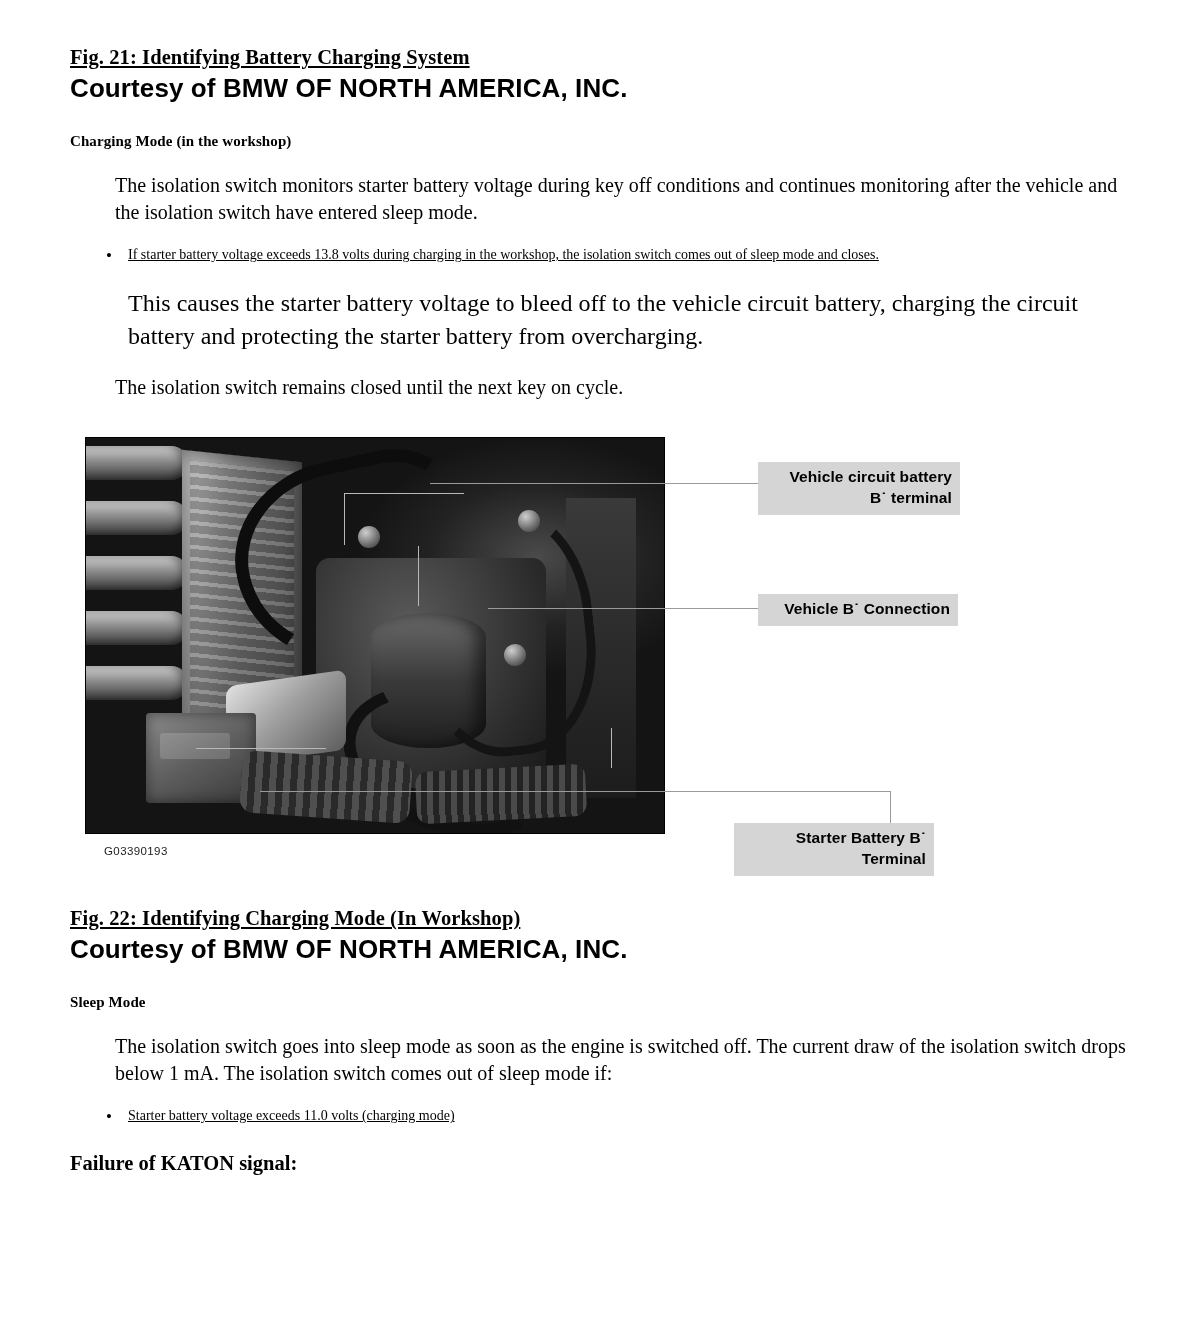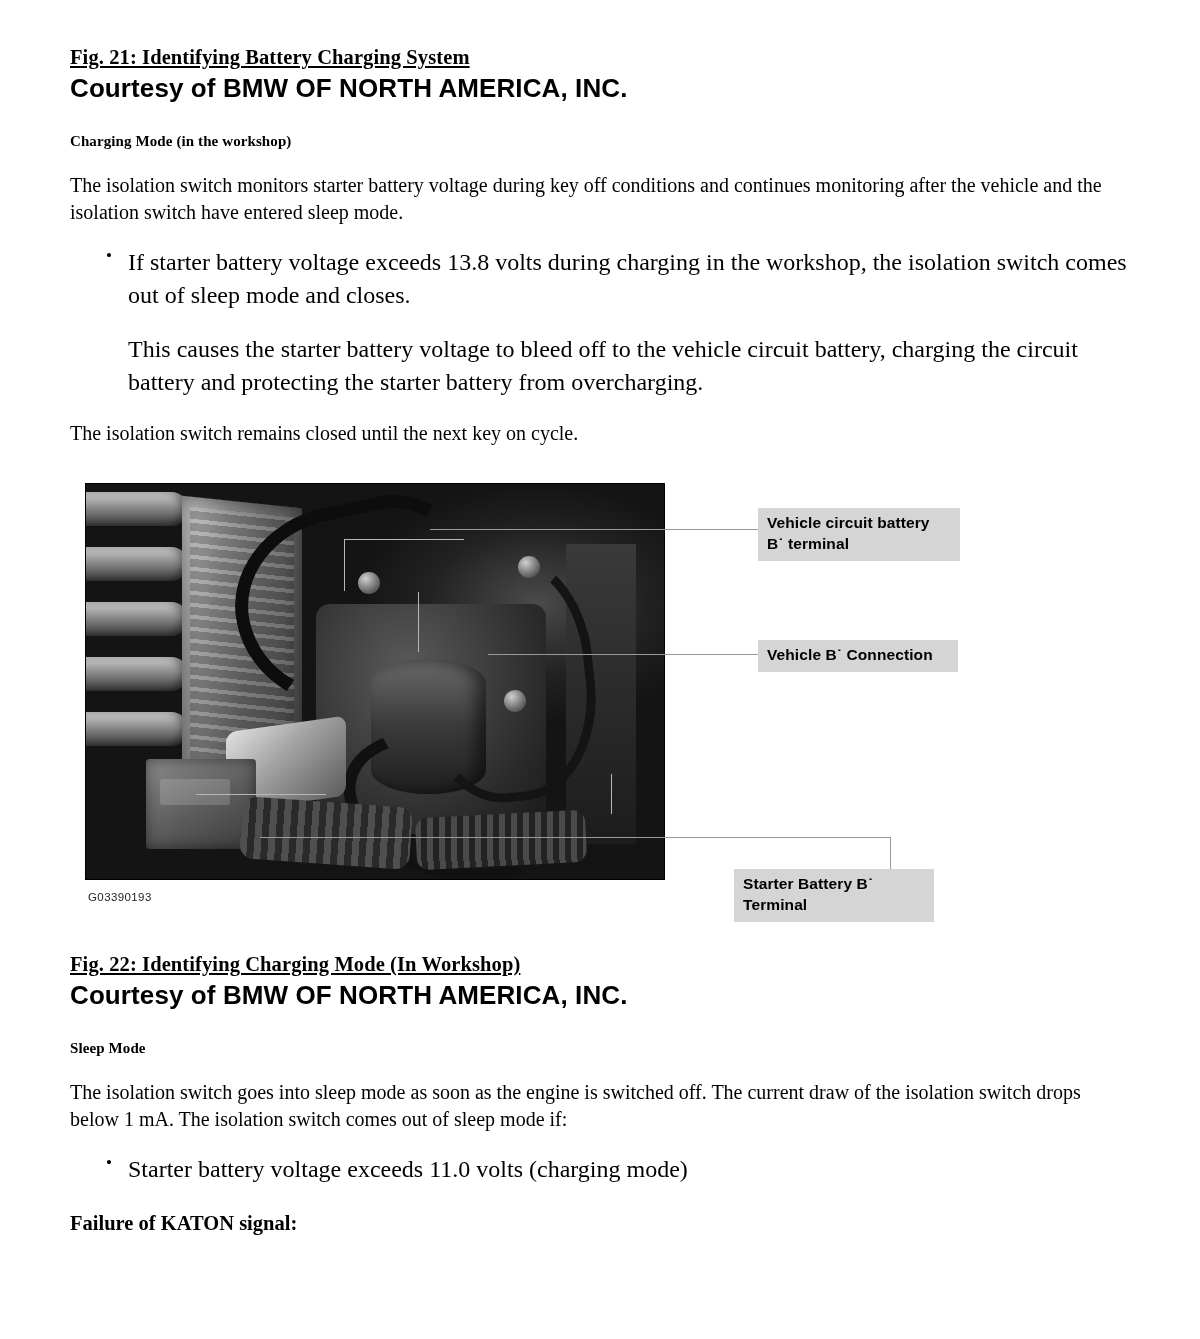--- a/index.html
+++ b/index.html
@@ -43,32 +43,34 @@
     font-size: 15px;
     margin-top: 28px;
     letter-spacing: 0.1px;
   }
   .para {
     font-family: "Liberation Serif", serif;
     font-size: 20px;
     line-height: 1.35;
     margin-top: 22px;
     max-width: 1060px;
+    margin-left: 45px;
   }
   ul.bullets {
     margin: 20px 0 0 0;
     padding-left: 58px;
     list-style: none;
   }
   ul.bullets li {
-    font-size: 24px;
+    font-size: 14px;
     line-height: 1.35;
     position: relative;
     max-width: 1000px;
     margin-bottom: 0;
+    text-decoration: underline;
   }
   ul.bullets li::before {
     content: "\2022";
     position: absolute;
     left: -22px;
     top: -1px;
     font-size: 17px;
   }
   .sub-para {
     font-size: 24px;
@@ -76,20 +78,21 @@
     margin-top: 22px;
     padding-left: 58px;
     max-width: 1000px;
   }
 
   
   .figure-block {
     margin-top: 36px;
     position: relative;
     height: 450px;
+    text-align: right;
   }
   .photo {
     position: absolute;
     left: 15px;
     top: 0;
     width: 580px;
     height: 397px;
     background: #1c1c1c;
     overflow: hidden;
     border: 1px solid #000;
@@ -249,21 +252,21 @@
     background: #9a9a9a;
     height: 1px;
   }
   .callout-vline {
     position: absolute;
     background: #9a9a9a;
     width: 1px;
   }
   .figid {
     position: absolute;
-    left: 18px;
+    left: 34px;
     top: 408px;
     font-family: "Liberation Sans", sans-serif;
     font-size: 11.5px;
     letter-spacing: 0.4px;
     color: #222;
   }
   .fig-caption-2 {
     margin-top: 18px;
   }
   .bold-line {

